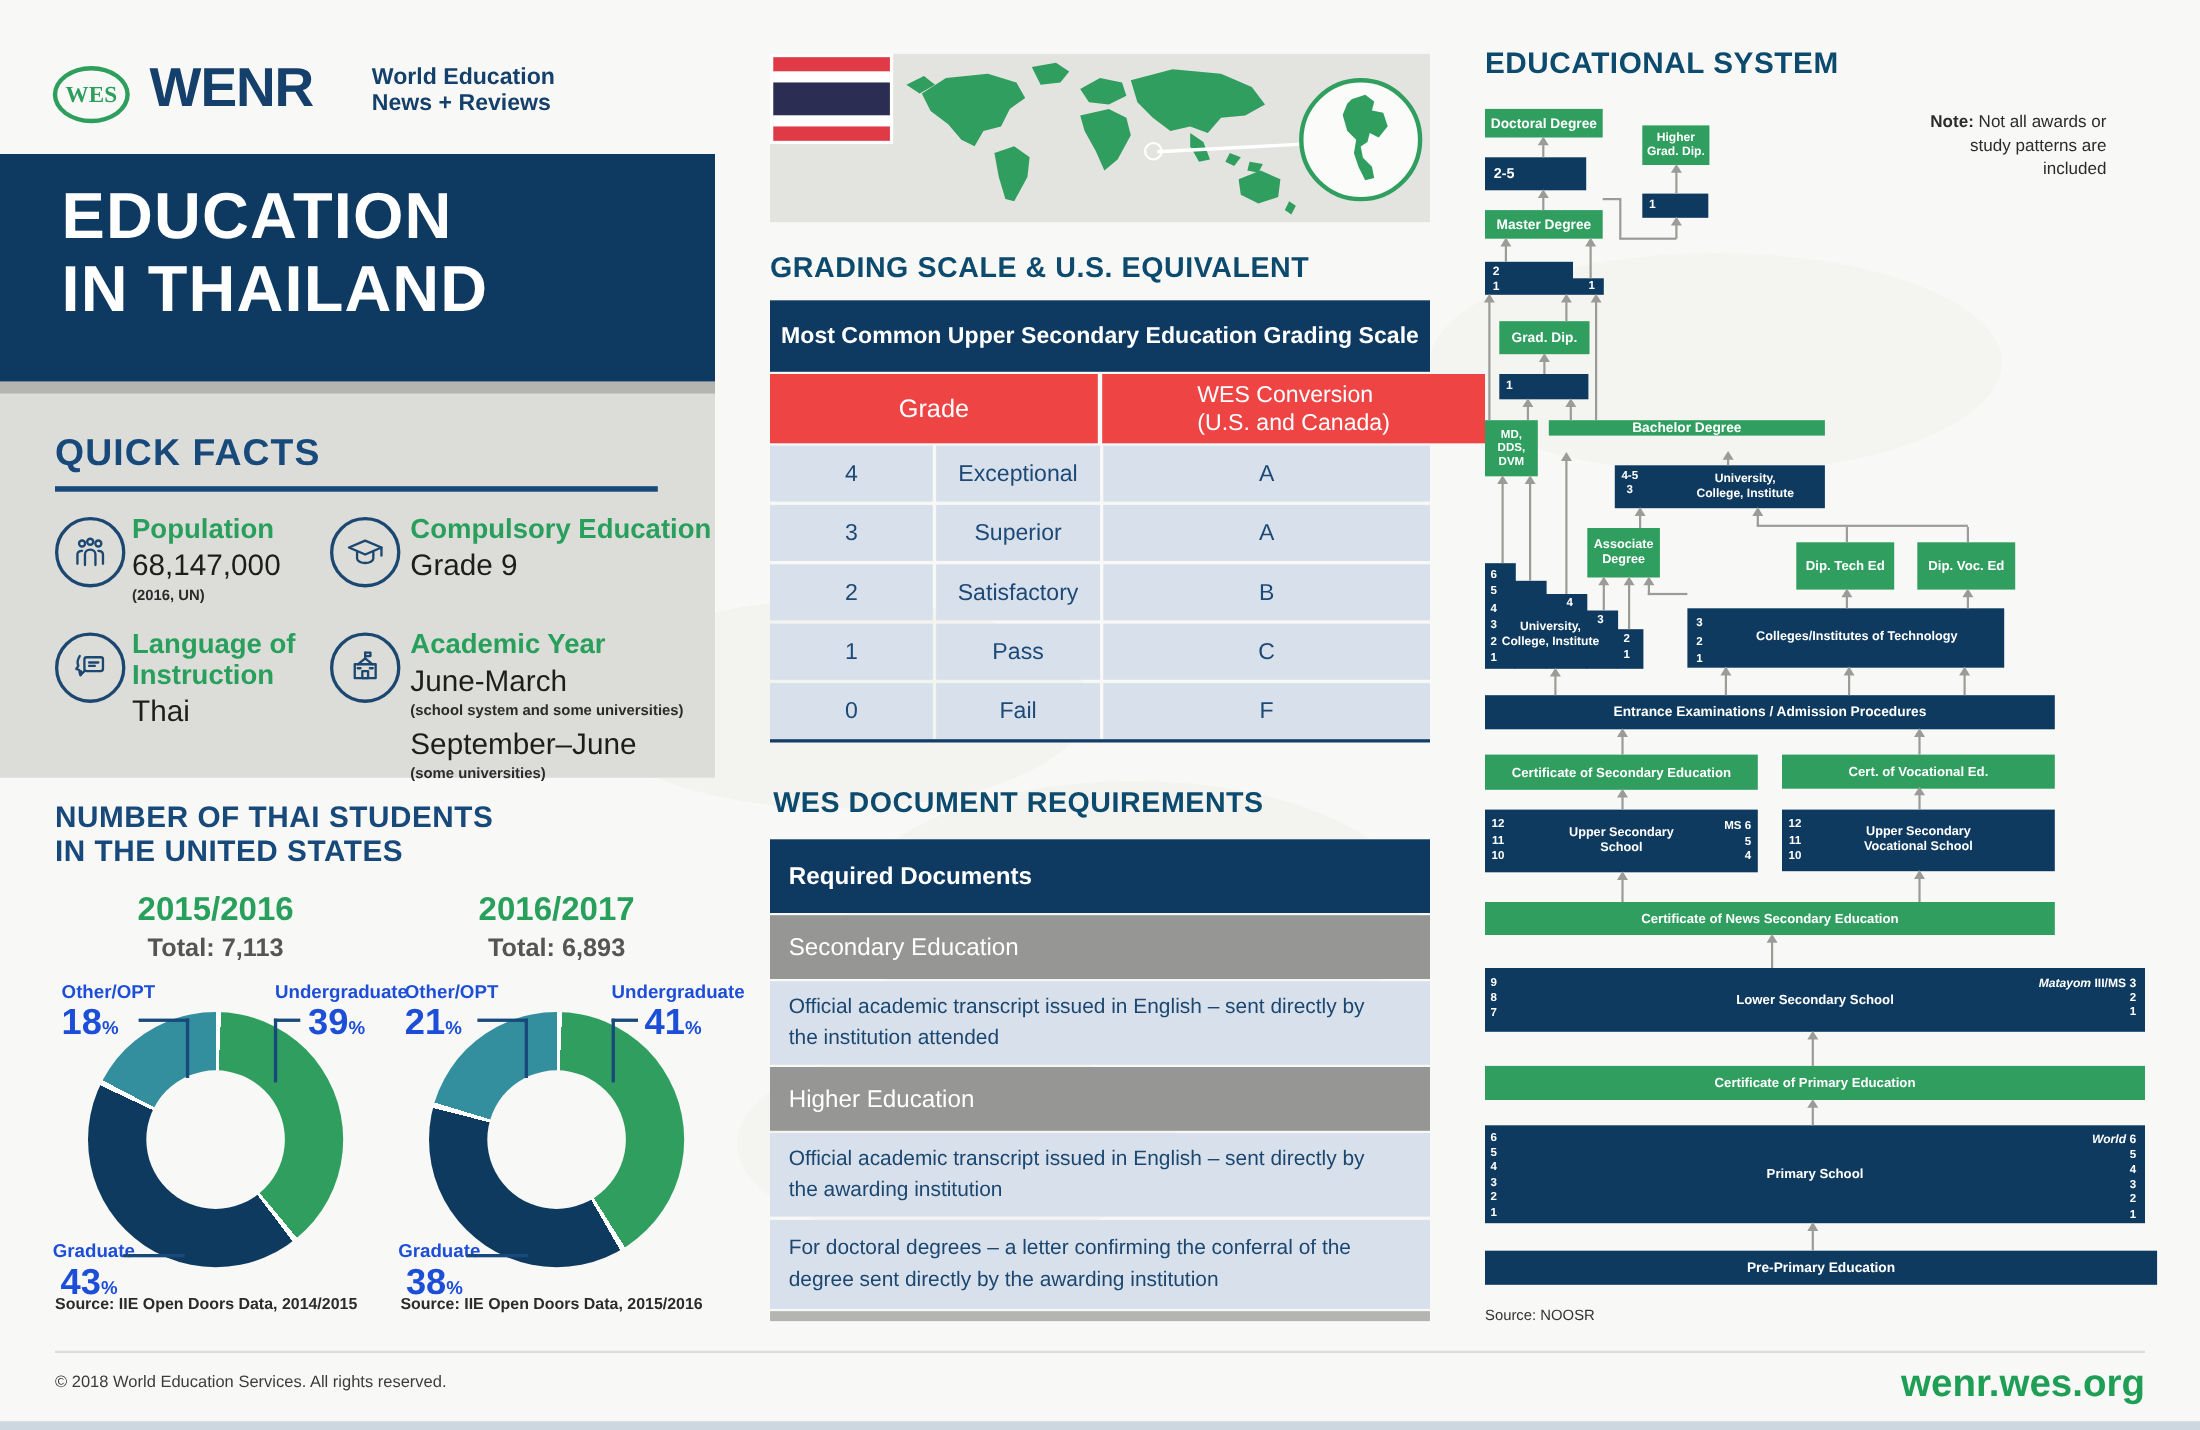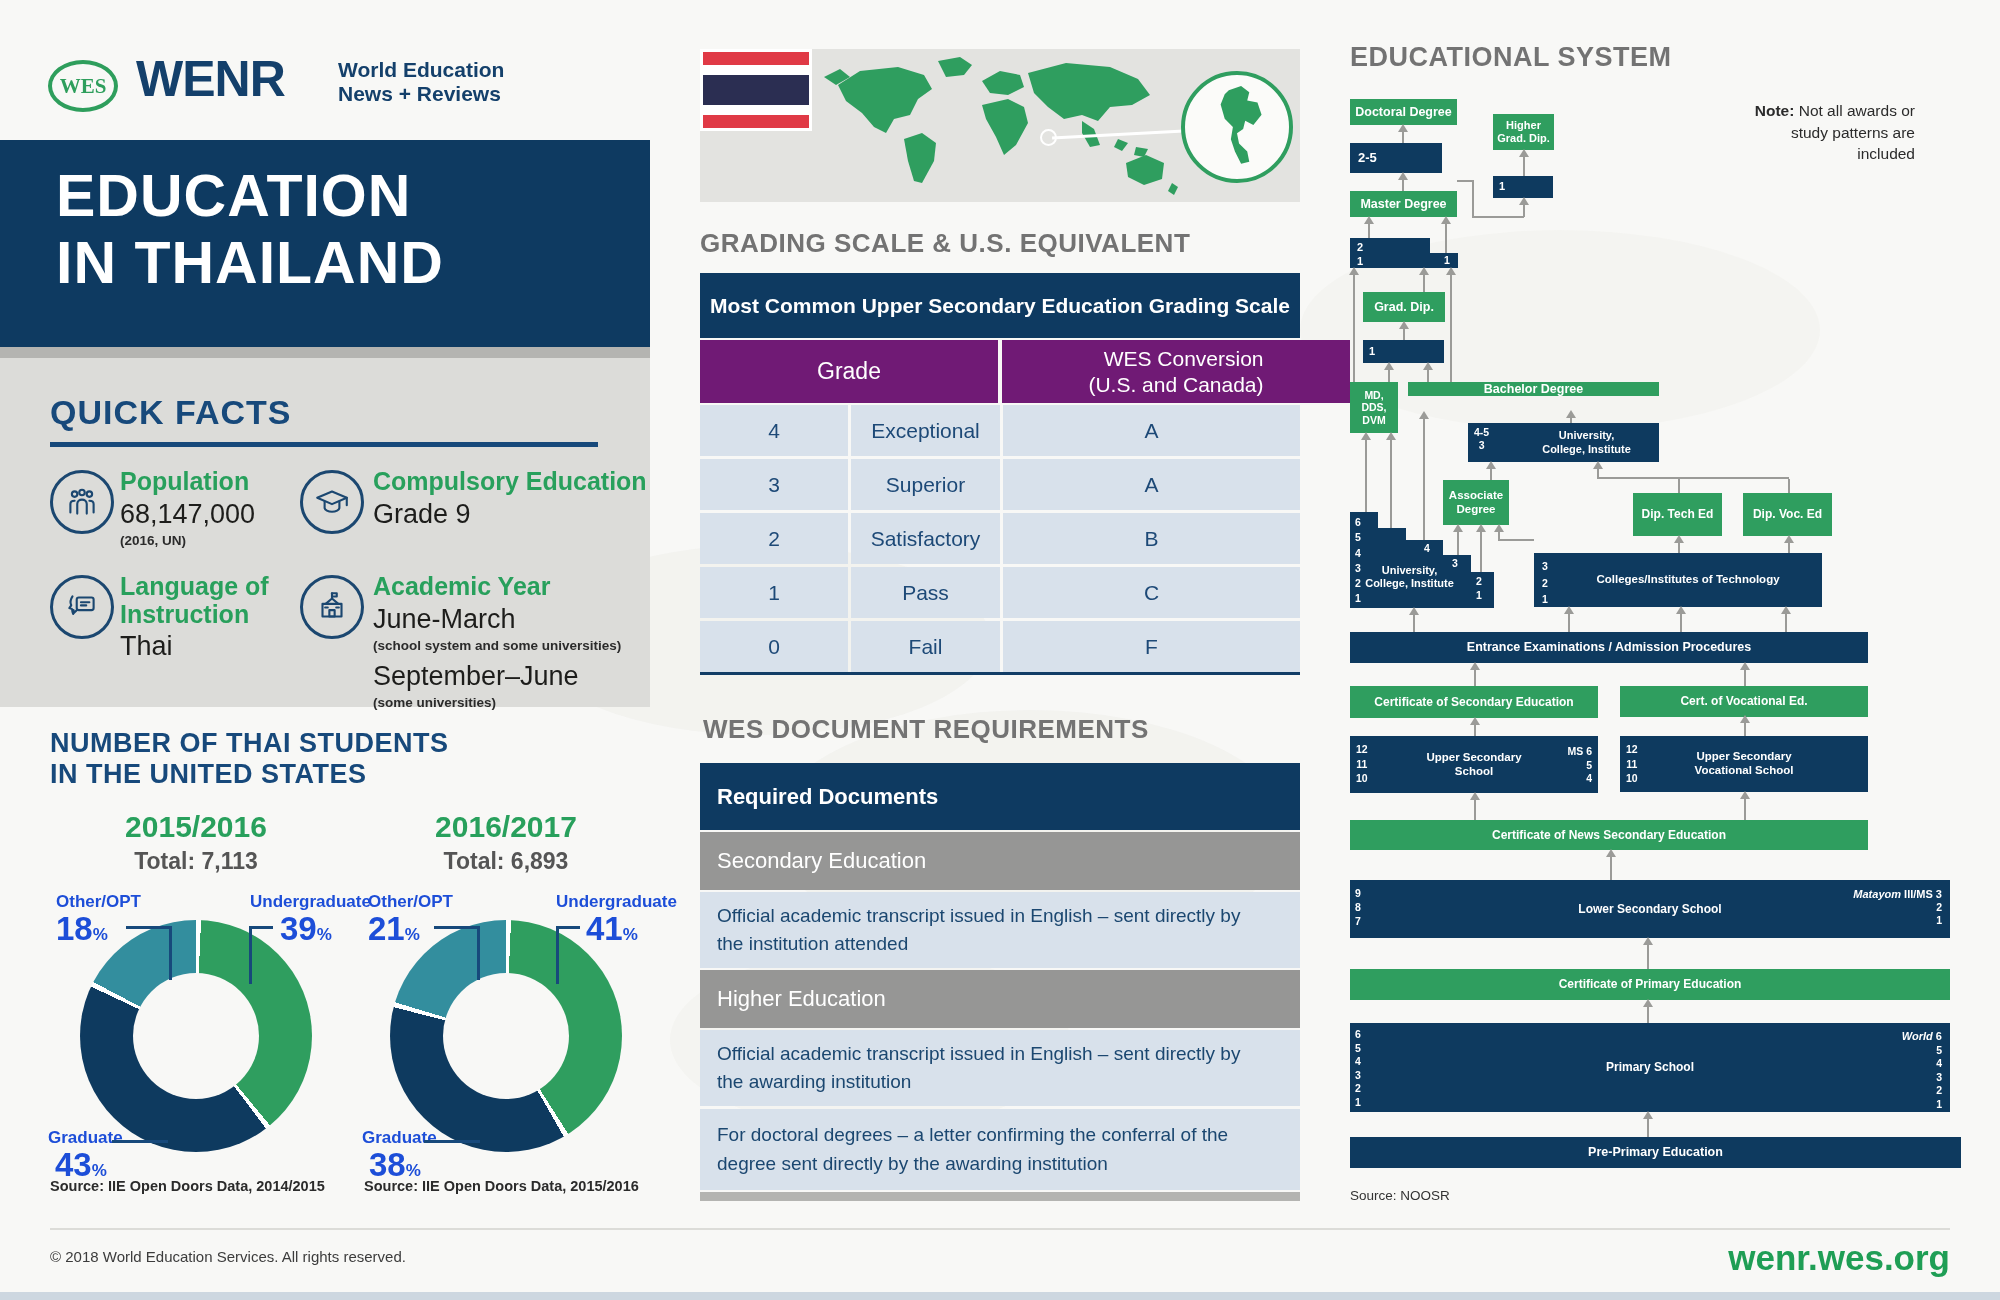--- a/index.html
+++ b/index.html
@@ -37,23 +37,23 @@
   .bottom-strip{left:0;top:1292px;width:2000px;height:8px;background:#cdd7e0}
   
   .banner{left:700px;top:49px;width:600px;height:153px;background:#e3e3e0}
   .flag{left:700px;top:49px;width:112px;height:82px;border:3px solid #fff;box-sizing:border-box;display:flex;flex-direction:column}
   .flag .r{background:#e03a46;height:17%}
   .flag .w{background:#fff;height:13%}
   .flag .b{background:#2b2e52;height:40%}
   .mini-ring{left:1040px;top:129px;width:13px;height:13px;border:2px solid #fff;border-radius:50%}
   .callout{left:1052px;top:133px;width:132px;height:2.5px;background:#fff;transform:rotate(-3deg)}
   .th-circle{left:1181px;top:71px;width:112px;height:112px;border:4px solid #2f9e5f;border-radius:50%;background:#fbfbf9;box-sizing:border-box;display:flex;align-items:center;justify-content:center}
-  .sec-heading{font-size:26px;font-weight:bold;color:#737373;letter-spacing:.5px}
+  .sec-heading{font-size:26px;font-weight:bold;color:#0c4a6e;letter-spacing:.5px}
   .gt-title{left:700px;top:273px;width:600px;height:65px;background:#0e3a61;color:#fff;font-size:21px;font-weight:bold;display:flex;align-items:center;justify-content:center}
-  .gt-col{background:#701a75;color:#fff;display:flex;align-items:center;justify-content:center;text-align:right;font-size:22px;line-height:1.2}
+  .gt-col{background:#ef4444;color:#fff;display:flex;align-items:center;justify-content:center;text-align:left;font-size:22px;line-height:1.2}
   .gt-row-cell{background:#d8e1eb;color:#1d4977;font-size:21px;display:flex;align-items:center;justify-content:center}
   .gt-bottom{left:700px;top:672px;width:600px;height:3px;background:#123d66}
   .doc-navy{left:700px;top:763px;width:600px;height:67px;background:#0e3a61;color:#fff;font-size:22px;font-weight:bold;display:flex;align-items:center;padding-left:17px;box-sizing:border-box}
   .doc-gray{width:600px;height:58px;background:#969695;color:#fff;font-size:22px;display:flex;align-items:center;padding-left:17px;box-sizing:border-box;left:700px}
   .doc-item{width:600px;background:#d8e1eb;color:#1b4770;font-size:19px;line-height:1.5;display:flex;align-items:center;padding:0 40px 0 17px;box-sizing:border-box;left:700px}
   .doc-shadow{left:700px;top:1192px;width:600px;height:9px;background:#b4b4b1}
   
   .gbox,.nbox{display:flex;align-items:center;justify-content:center;text-align:center;color:#fff;font-weight:bold;line-height:1.2;box-sizing:border-box}
   .gbox{background:#2f9e5f}
   .nbox{background:#0e3a5f}

